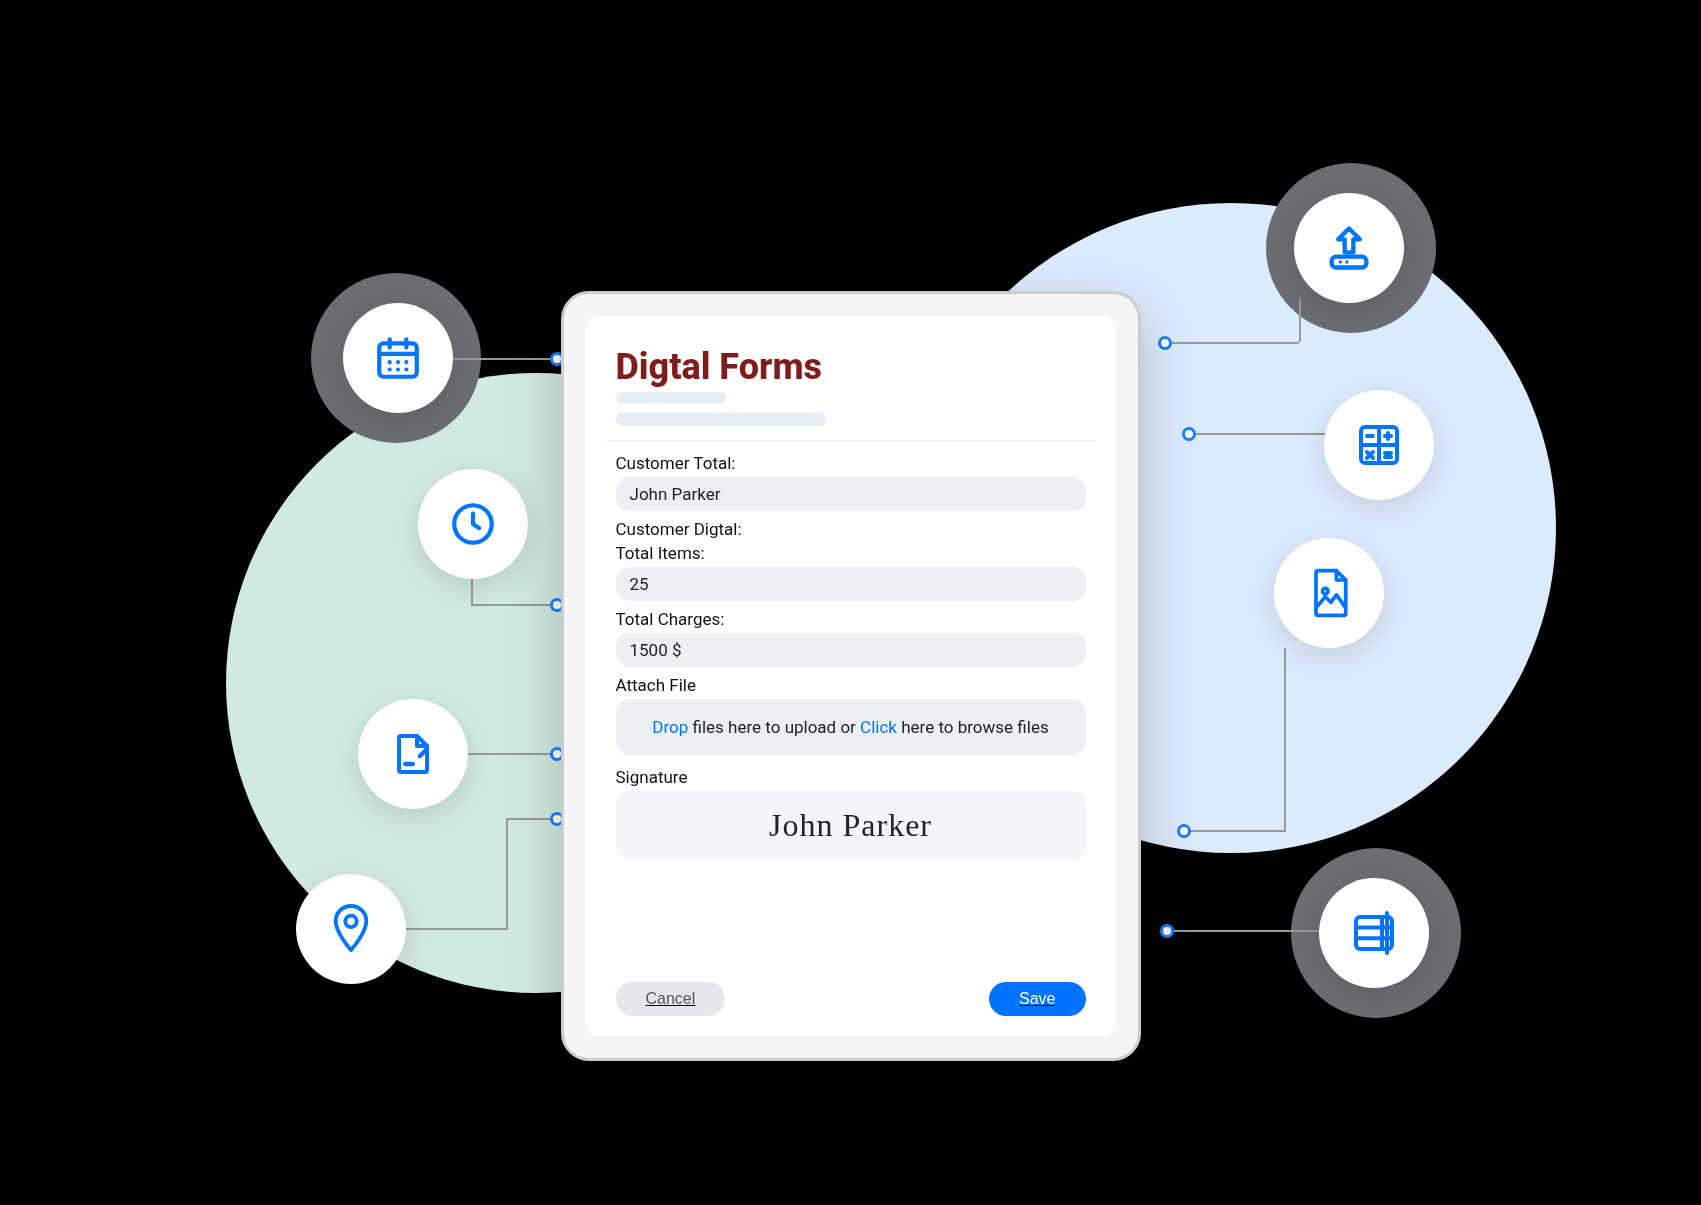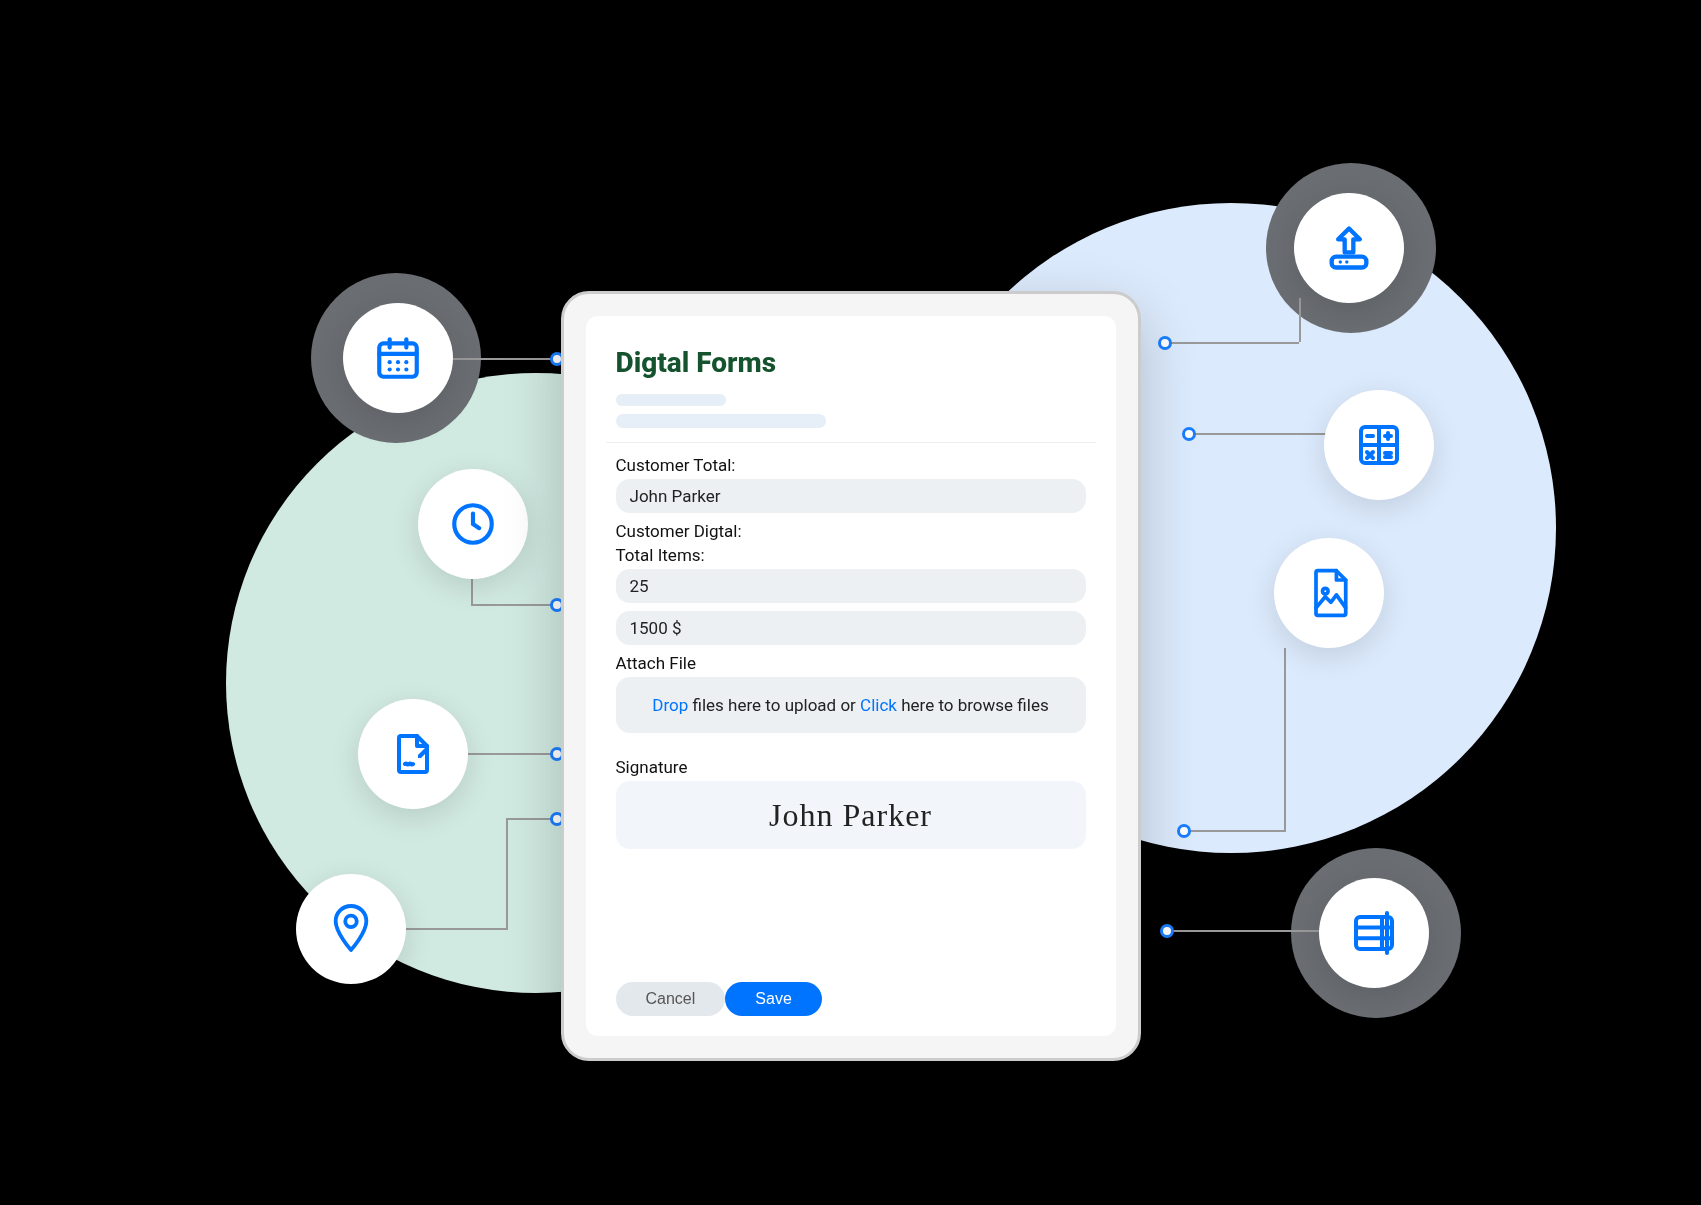--- a/index.html
+++ b/index.html
@@ -102,24 +102,24 @@
     .screen {
       width: 100%;
       height: 100%;
       background: #fff;
       border-radius: 12px;
       padding: 30px 30px 20px 30px;
       display: flex;
       flex-direction: column;
     }
     .page-title {
-      font-size: 28px;
+      font-size: 36px;
       font-weight: 800;
-      color: #14532d;
-      margin-bottom: 15px;
+      color: #7f1d1d;
+      margin-bottom: 4px;
     }
     .skel-1 { width: 110px; height: 12px; background: #e6eef7; border-radius: 6px; margin-bottom: 8px; }
     .skel-2 { width: 210px; height: 14px; background: #e6eef7; border-radius: 7px; margin-bottom: 14px; }
     .divider { height: 1px; background: #eee; margin: 0 -10px 12px -10px; }
     .field-label {
       font-size: 17px;
       color: #111;
       margin-bottom: 4px;
     }
     .field-input {
@@ -133,21 +133,21 @@
       margin-bottom: 8px;
       font-family: inherit;
     }
     .dropzone {
       width: 100%;
       background: #edf0f3;
       border-radius: 14px;
       padding: 18px 2px;
       font-size: 17px;
       color: #222;
-      margin-bottom: 24px;
+      margin-bottom: 12px;
       text-align: center;
     }
     .dropzone .link { color: #0074ff; }
     .sig-box {
       width: 100%;
       height: 68px;
       background: #f2f6fa;
       border-radius: 14px;
       display: flex;
       align-items: center;
@@ -155,23 +155,24 @@
       margin-bottom: 16px;
     }
     .sig-text {
       font-family: 'Brush Script MT', 'Segoe Script', cursive;
       font-size: 32px;
       color: #222;
       letter-spacing: 1px;
     }
     .button-row {
       display: flex;
-      justify-content: flex-start;
+      justify-content: space-between;
       gap: 0;
       margin-top: auto;
+      text-decoration: underline;
     }
     .btn {
       border: none;
       border-radius: 18px;
       padding: 8px 30px;
       font-size: 16px;
       cursor: pointer;
     }
     .btn-cancel { background: #e3e8ed; color: #555; }
     .btn-save { background: #0074ff; color: #ffffff; }
@@ -301,20 +302,21 @@
       <div class="divider"></div>
 
       <label class="field-label">Customer Total:</label>
       <input class="field-input" value="John Parker" style="">
 
       <label class="field-label">Customer Digtal:</label>
 
       <label class="field-label">Total Items:</label>
       <input class="field-input" value="25" style="">
 
+      <label class="field-label">Total Charges:</label>
       <input class="field-input" value="1500 $" style="">
 
       <label class="field-label">Attach File</label>
       <div class="dropzone">
         <span class="link">Drop</span><span> files here to upload or </span><span class="link">Click</span><span> here to browse files</span>
       </div>
 
       <label class="field-label">Signature</label>
       <div class="sig-box">
         <span class="sig-text">John Parker</span>

